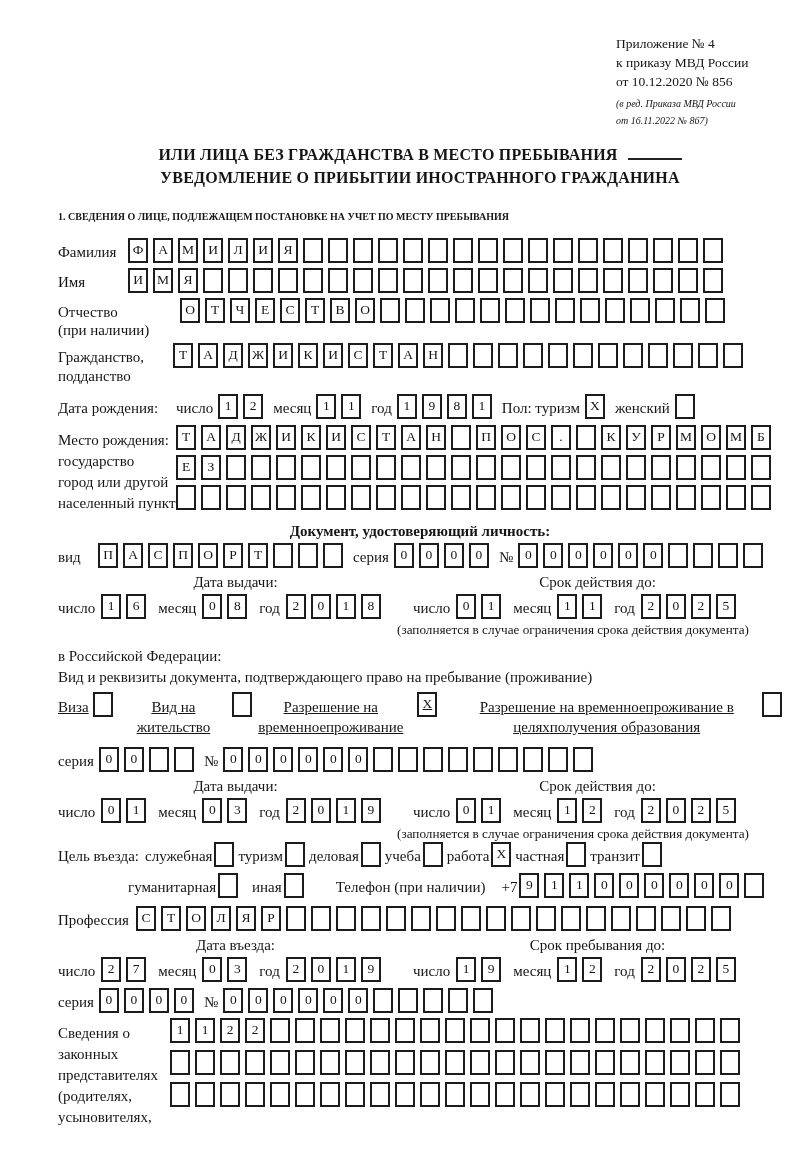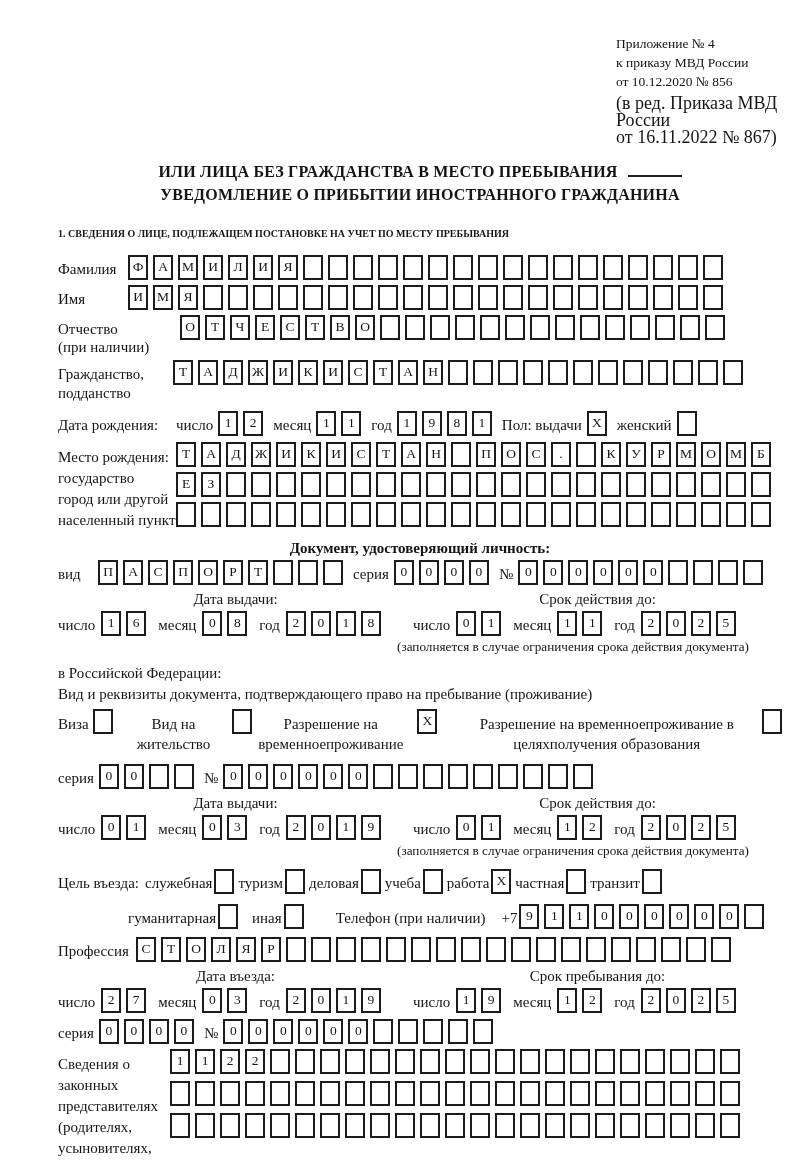--- a/index.html
+++ b/index.html
@@ -1,20 +1,20 @@
 <!DOCTYPE html>
 <html><head>
 <meta charset="utf-8">
 <style>
   html,body{margin:0;padding:0;background:#fff;}
   body{color:#151515;font-family:"Liberation Serif","DejaVu Serif",serif;font-size:15px;line-height:1.25;}
   .page{width:800px;min-height:1163px;box-sizing:border-box;padding:34px 18px 20px 58px;background:#fff;position:relative;}
 
   .ref{margin-left:558px;font-size:13.5px;line-height:19px;}
-  .ref .amend{font-size:18px;line-height:17px;margin-top:4px;}
+  .ref .amend{font-size:10px;line-height:17px;margin-top:4px;font-style:italic;}
   .forma{font-weight:bold;text-align:right;padding-right:20px;margin-top:14px;font-size:15px;letter-spacing:.5px;}
 
   .title{margin-top:14px;text-align:center;font-weight:bold;font-size:16px;line-height:23px;letter-spacing:.2px;}
   .title-underline{display:inline-block;width:54px;height:13px;border-bottom:2px solid #222;margin-left:10px;vertical-align:baseline;}
   .section{margin-top:22px;font-weight:bold;font-size:10px;white-space:nowrap;}
 
   .frow{display:flex;align-items:flex-start;}
   .mt3{margin-top:3px}.mt5{margin-top:5px}.mt6{margin-top:6px}.mt8{margin-top:8px}.mt10{margin-top:10px}.mt14{margin-top:14px}
   .flabel{flex:none;padding-top:5px;}
   .flabel .l2{display:block;}
@@ -29,26 +29,26 @@
   .dates{display:flex;margin-top:6px;}
   .dcol.left{width:355px;flex:none;}
   .dcol.right{flex:1;}
   .dhdr{text-align:center;line-height:17px;}
   .dgroup{display:flex;align-items:flex-start;margin-top:3px;}
   .dgroup .ilbl{padding:5px 6px 0 0;}
   .dgroup .gapl{padding-left:12px;}
   .rnote{font-size:13.2px;line-height:16px;margin-top:3px;margin-left:300px;width:430px;text-align:center;}
 
   .intro{margin-top:8px;line-height:21px;}
-  .permit-row{display:flex;align-items:flex-start;margin-top:4px;}
+  .permit-row{display:flex;align-items:flex-start;margin-top:4px;text-decoration:underline;}
   .permit-opt{display:flex;align-items:flex-start;}
   .permit-opt .plbl{padding-top:5px;text-align:center;line-height:20px;}
   .permit-opt .boxes{margin-left:8px;}
 
-  .purpose{display:flex;align-items:flex-start;margin-top:10px;flex-wrap:nowrap;}
+  .purpose{display:flex;align-items:flex-start;flex-wrap:nowrap;}
   .purpose .opt{display:flex;align-items:flex-start;margin-right:4px;}
   .purpose .opt .olbl{padding:5px 2px 0 0;}
   .purpose .lead{padding:5px 6px 0 0;flex:none;}
   .lh21{line-height:21px;}
 </style>
 </head>
 <body>
 
 <div class="page">
 
@@ -199,21 +199,21 @@
         <span class="box">1</span>
         <span class="box">1</span>
       </span>
     <span class="ilbl">год</span>
     <span class="boxes">
         <span class="box">1</span>
         <span class="box">9</span>
         <span class="box">8</span>
         <span class="box">1</span>
       </span>
-    <span class="ilbl">Пол: выдачи</span>
+    <span class="ilbl">Пол: туризм</span>
     <span class="boxes">
         <span class="box">X</span>
       </span>
     <span class="ilbl">женский</span>
     <span class="boxes">
         <span class="box"></span>
       </span>
   </div>
 
   <div class="frow mt6">

